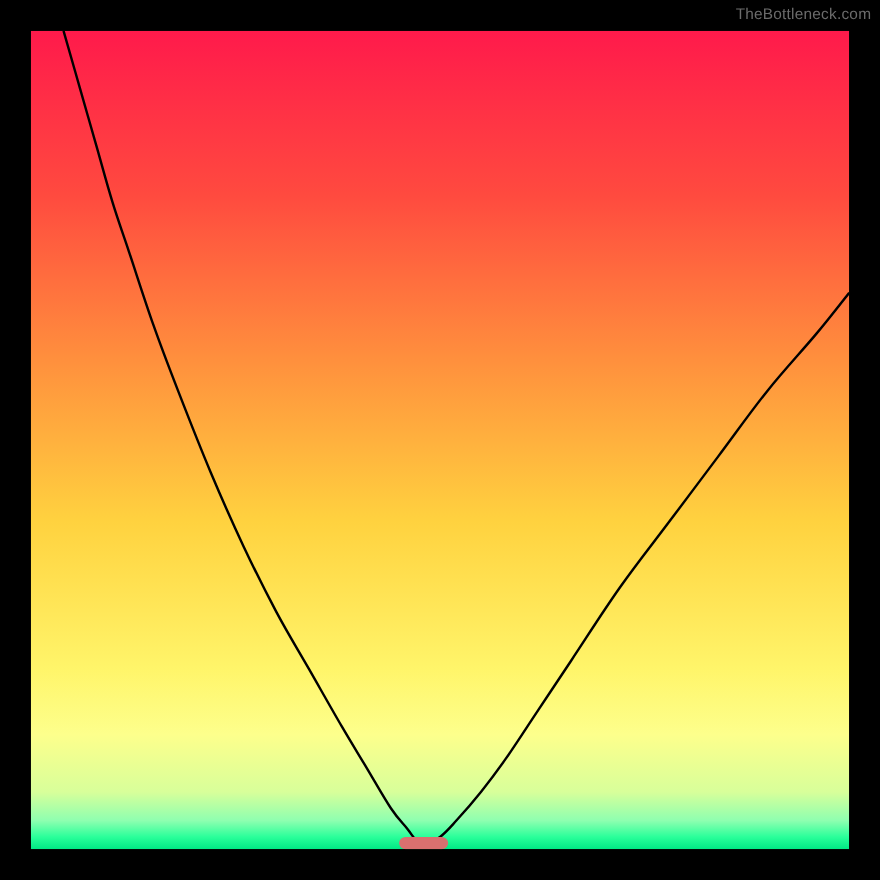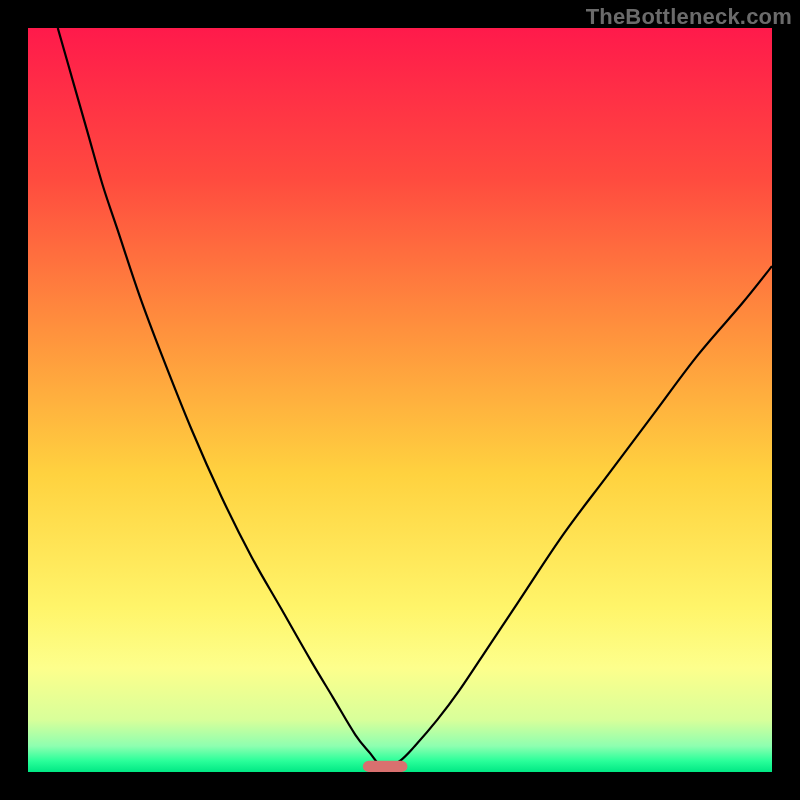--- a/index.html
+++ b/index.html
@@ -24,23 +24,23 @@
     left: 0;
     top: 0;
     width: 744px;
     height: 744px;
   }
   .watermark {
     position: absolute;
     top: 4px;
     right: 8px;
     color: #6b6b6b;
-    font-size: 22px;
+    font-size: 14px;
     letter-spacing: 0.2px;
-    font-weight: 700;
+    font-weight: 400;
   }
   svg { display: block; }
 </style>
 </head>
 <body>
 
 <div class="watermark">TheBottleneck.com</div>
 
 <div class="frame">
   <svg class="plot" viewBox="0 0 744 744">

